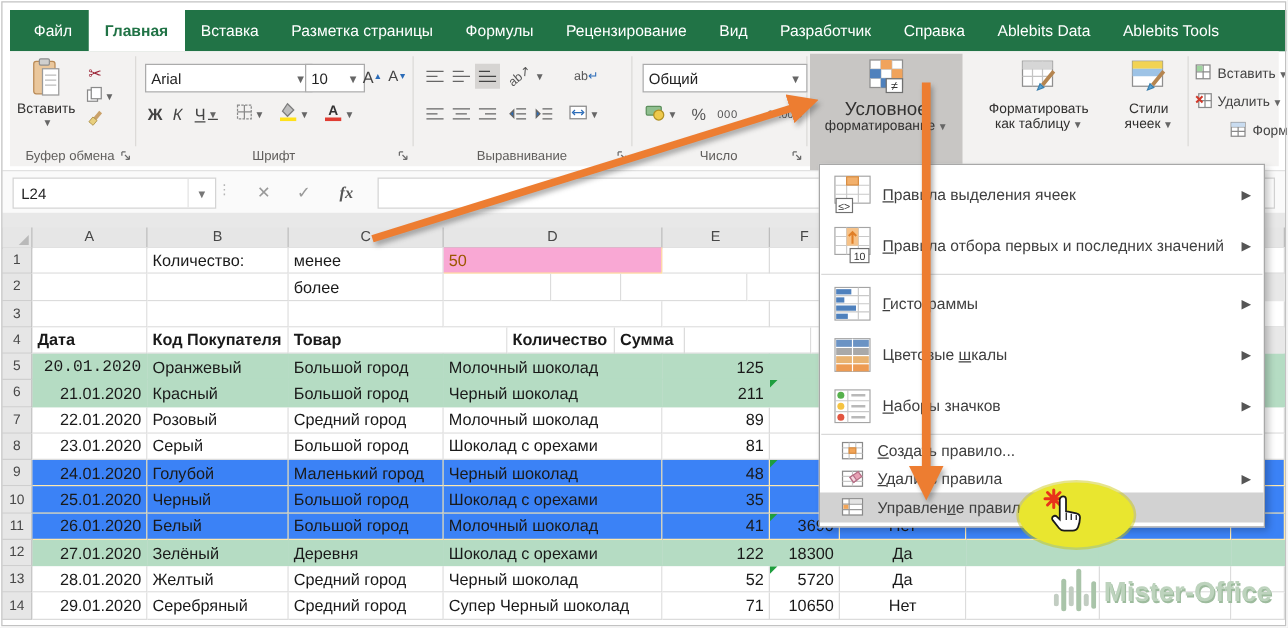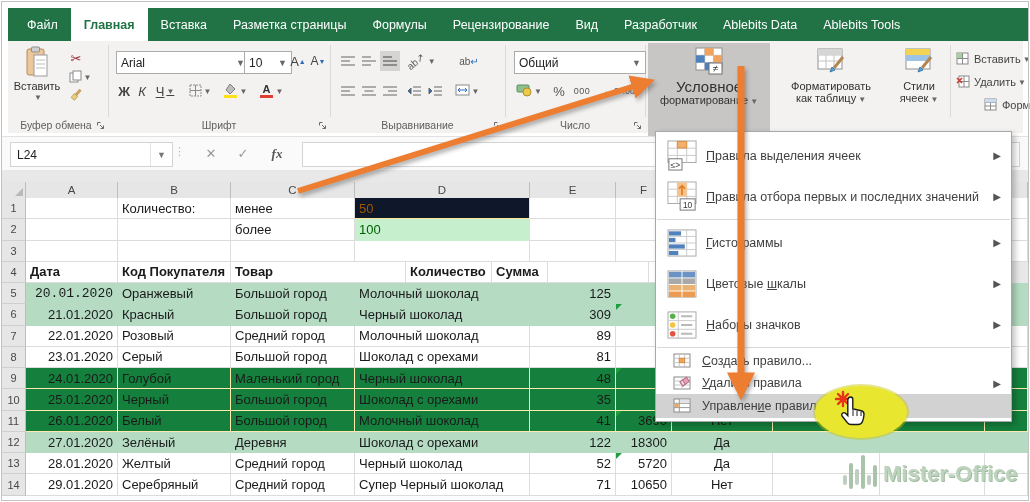--- a/index.html
+++ b/index.html
@@ -45,22 +45,22 @@
   #rows{position:absolute;left:0;top:28px;width:100%;}
   .row{display:flex;height:21.28px;box-sizing:border-box;}
   .rnum{background:#e6e6e6;border-right:1px solid #bdbdbd;border-bottom:1px solid #cfcfcf;font-size:11px;color:#474747;
         display:flex;align-items:center;justify-content:center;box-sizing:border-box;}
   .cell{box-sizing:border-box;border-right:1px solid #dcdcdc;border-bottom:1px solid #dcdcdc;background:#fff;
         font-size:13px;color:#1a1a1a;display:flex;align-items:center;padding:0 4px;white-space:nowrap;overflow:hidden;position:relative;}
   .cell.ar{justify-content:flex-end;}
   .cell.ac{justify-content:center;}
   .cell.hdr{font-weight:bold;}
   .row.green .cell{background:#b5dcc3;border-color:#b5dcc3;}
-  .row.orange .cell{background:#15803d;border-color:#ffe9ae;}
-  .cell.neutral{background:#0f172a;border-color:#ffe699;color:#9c5700;text-align:center;}
+  .row.orange .cell{background:#3b82f6;border-color:#ffe9ae;}
+  .cell.neutral{background:#f9a8d4;border-color:#ffe699;color:#9c5700;text-align:center;}
   .cell.good{background:#c6efce;border-color:#c6efce;color:#006100;}
   .tri{position:absolute;left:0;top:0;width:0;height:0;border-top:6px solid #1e9e3e;border-right:6px solid transparent;}
   
   #cfmenu{left:655px;top:131px;width:357px;background:#fff;border:1px solid #a8a8a8;z-index:5;
           box-shadow:3px 3px 6px rgba(0,0,0,.25);padding:3px 0;box-sizing:border-box;}
   .mitem{display:flex;align-items:center;position:relative;cursor:default;color:#3f3f3f;font-size:12.5px;}
   .mitem.big{height:41px;padding-left:8px;}
   .mitem.small{height:22px;padding-left:8px;}
   .mitem.hl{background:#d2d2d2;height:24px;}
   .mitem .mi{width:36px;display:flex;align-items:center;justify-content:center;flex:none;}
@@ -83,20 +83,21 @@
 
 <div id="tabbar" class="abs">
     <div class="tab">Файл</div>
     <div class="tab active">Главная</div>
     <div class="tab">Вставка</div>
     <div class="tab">Разметка страницы</div>
     <div class="tab">Формулы</div>
     <div class="tab">Рецензирование</div>
     <div class="tab">Вид</div>
     <div class="tab">Разработчик</div>
+    <div class="tab">Справка</div>
     <div class="tab">Ablebits Data</div>
     <div class="tab">Ablebits Tools</div>
   </div>
 
 <div id="ribbon" class="abs">
   <div class="gsep" style="left:100px"></div>
     <div class="gsep" style="left:322px"></div>
   <div class="gsep" style="left:497px"></div>
     <div class="gsep" style="left:637px"></div>
   <div class="gsep" style="left:942px"></div>
@@ -391,21 +392,20 @@
         <div class="cell ac" style="width: 101px;"></div>
         <div class="cell" style="width: 107px;"></div>
         <div class="cell" style="width: 105px;"></div>
         <div class="cell" style="width: 43px;"></div>
       </div>
       <div class="row">
         <div class="rnum" style="width: 24px;">2</div>
         <div class="cell ar" style="width: 92px;"></div>
         <div class="cell " style="width: 113px;"></div>
         <div class="cell " style="width: 124px;">более</div>
-        <div class="cell good" style="width: 175px;">100</div>
         <div class="cell ar" style="width: 86px;"></div>
         <div class="cell ar" style="width: 56px;"></div>
         <div class="cell ac" style="width: 101px;"></div>
         <div class="cell" style="width: 107px;"></div>
         <div class="cell" style="width: 105px;"></div>
         <div class="cell" style="width: 43px;"></div>
       </div>
       <div class="row">
         <div class="rnum" style="width: 24px;">3</div>
         <div class="cell ar" style="width: 92px;"></div>
@@ -443,21 +443,21 @@
         <div class="cell" style="width: 107px;"></div>
         <div class="cell" style="width: 105px;"></div>
         <div class="cell" style="width: 43px;"></div>
       </div>
       <div class="row green">
         <div class="rnum" style="width: 24px;">6</div>
         <div class="cell ar" style="width: 92px;">21.01.2020</div>
         <div class="cell " style="width: 113px;">Красный</div>
         <div class="cell " style="width: 124px;">Большой город</div>
         <div class="cell " style="width: 175px;">Черный шоколад</div>
-        <div class="cell ar" style="width: 86px;">309</div>
+        <div class="cell ar" style="width: 86px;">211</div>
         <div class="cell ar" style="width: 56px;">
           <span class="tri"></span>
         </div>
         <div class="cell ac" style="width: 101px;"></div>
         <div class="cell" style="width: 107px;"></div>
         <div class="cell" style="width: 105px;"></div>
         <div class="cell" style="width: 43px;"></div>
       </div>
       <div class="row">
         <div class="rnum" style="width: 24px;">7</div>

